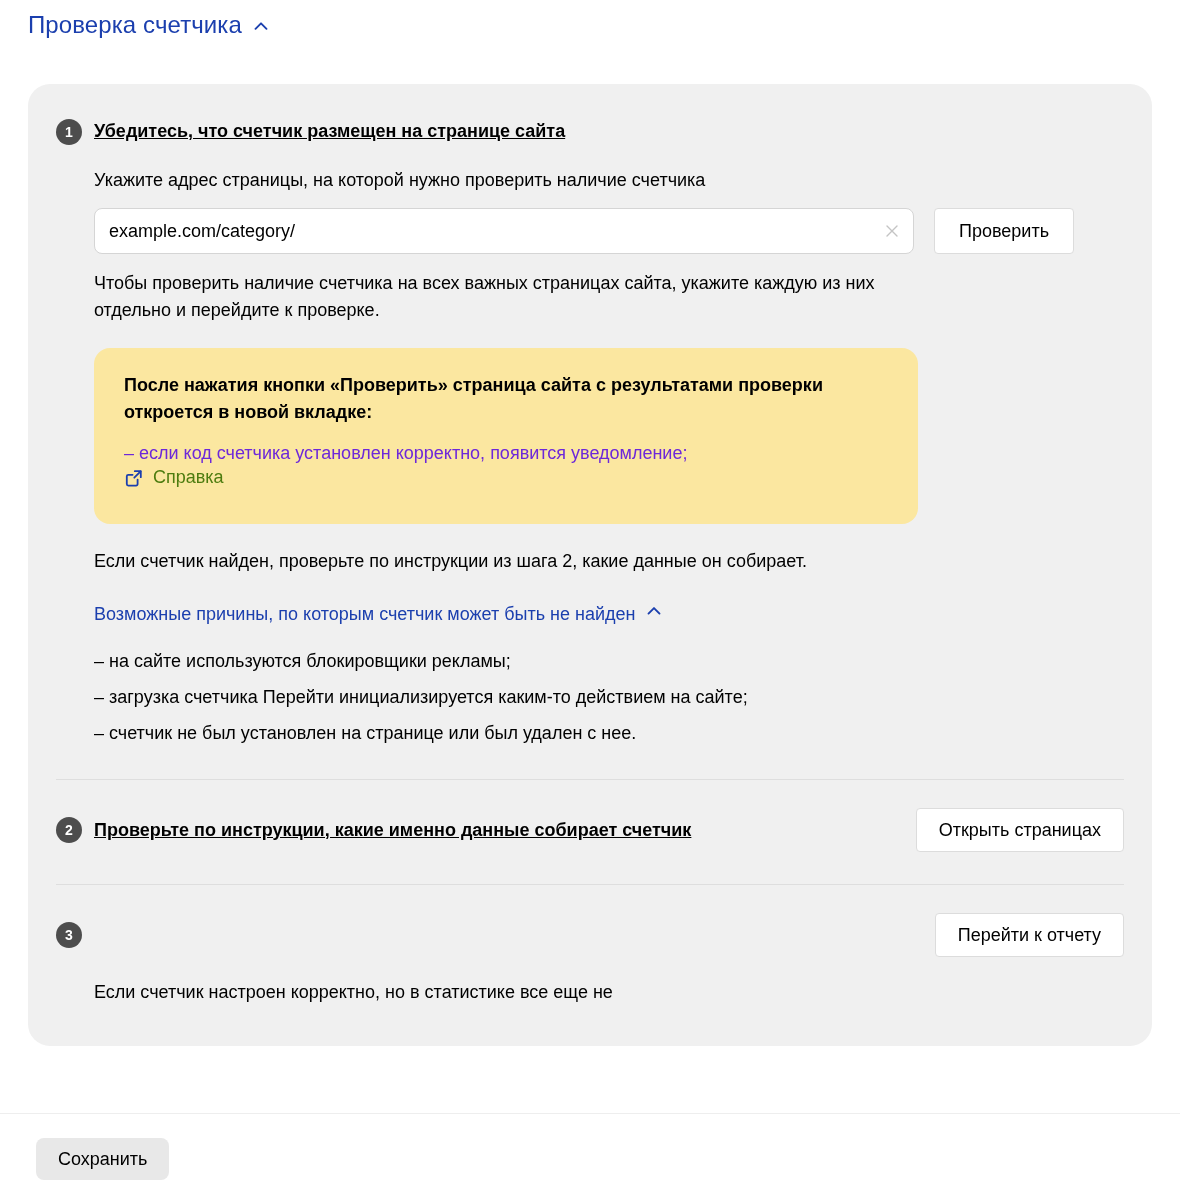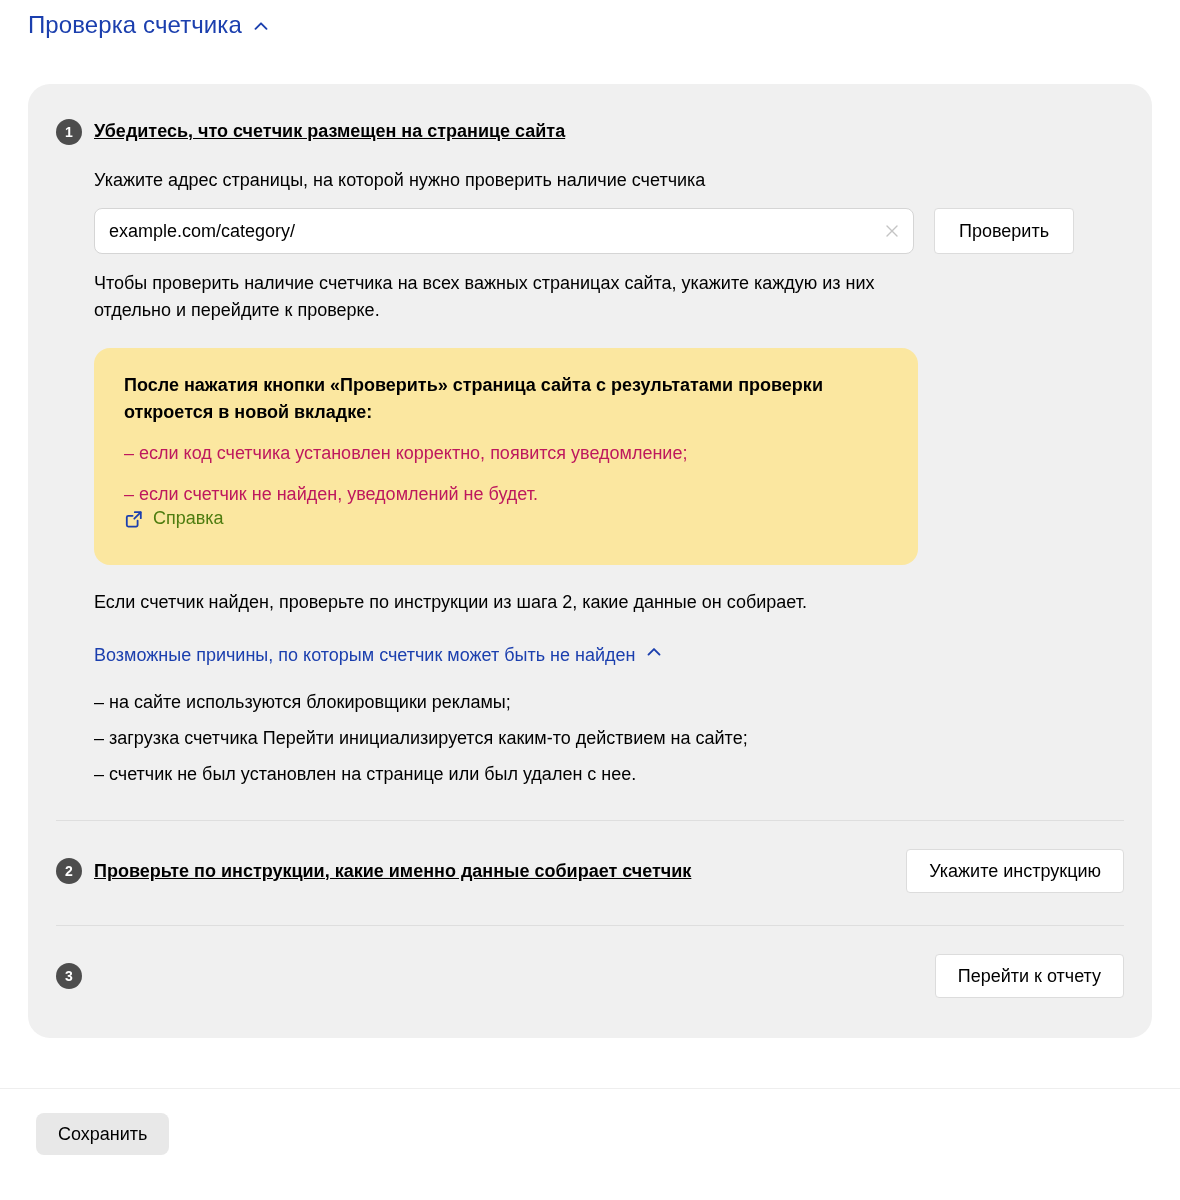--- a/index.html
+++ b/index.html
@@ -154,21 +154,21 @@
   }
   .callout-title {
     font-size: 18px;
     font-weight: 700;
     color: #000;
     line-height: 27px;
     max-width: 740px;
   }
   .callout-li {
     font-size: 18px;
-    color: #be185d;
+    color: #6d28d9;
     line-height: 27px;
     margin-top: 14px;
   }
   .callout-li:first-of-type { margin-top: 20px; }
   .help-link {
     display: inline-flex;
     align-items: center;
     gap: 9px;
     color: #4d7c0f;
     font-size: 18px;
@@ -212,21 +212,21 @@
     margin-top: 28px;
   }
   .step-row .step-head { align-items: center; }
   .btn-wide { padding: 0 22px; height: 44px; }
 
   .tail { margin-top: 22px; }
 
   
   .bottom-bar {
     position: absolute;
-    left: 0; top: 1088px;
+    left: 0; top: 1113px;
     width: 1180px; height: 87px;
     background: #ffffff;
     border-top: 1px solid #eeeeee;
   }
   .btn-save {
     position: absolute;
     left: 36px; top: 24px;
     height: 42px;
     padding: 0 22px;
     font-family: inherit;
@@ -276,21 +276,20 @@
           </div>
           <button class="btn btn-check">Проверить</button>
         </div>
 
         <div class="body-text note">Чтобы проверить наличие счетчика на всех важных страницах сайта, укажите каждую из них отдельно и перейдите к проверке.</div>
 
         
         <div class="callout">
           <div class="callout-title">После нажатия кнопки «Проверить» страница сайта с результатами проверки откроется в новой вкладке:</div>
           <div class="callout-li">– если код счетчика установлен корректно, появится уведомление;</div>
-          <div class="callout-li">– если счетчик не найден, уведомлений не будет.</div>
           <a class="help-link">
             <span>
               <svg width="20" height="20" viewBox="0 0 20 20" aria-hidden="true">
                 <path d="M10.8 3.2 H16.8 V9.2" fill="none" stroke="#1b3fae" stroke-width="1.8" stroke-linecap="round" stroke-linejoin="round"></path>
                 <path d="M16.6 3.4 L10.3 9.7" fill="none" stroke="#1b3fae" stroke-width="1.8" stroke-linecap="round"></path>
                 <path d="M13.6 11.6 V16.1 A1.5 1.5 0 0 1 12.1 17.6 H4.3 A1.5 1.5 0 0 1 2.8 16.1 V8.3 A1.5 1.5 0 0 1 4.3 6.8 H8.6" fill="none" stroke="#1b3fae" stroke-width="1.8" stroke-linecap="round" stroke-linejoin="round"></path>
               </svg>
             </span>
             <span>Справка</span>
           </a>
@@ -315,32 +314,35 @@
 
       </div>
 
       <div class="divider"></div>
 
       <div class="step-row">
         <div class="step-head">
           <div class="step-badge">2</div>
           <div class="step-title">Проверьте по инструкции, какие именно данные собирает счетчик</div>
         </div>
-        <button class="btn btn-wide">Укажите инструкцию</button>
+        <button class="btn btn-wide">Открыть страницах</button>
       </div>
 
       <div class="divider"></div>
 
       <div class="step-row">
         <div class="step-head">
           <div class="step-badge">3</div>
         </div>
         <button class="btn btn-wide">Перейти к отчету</button>
       </div>
 
+      <div class="indent tail">
+        <div class="body-text">Если счетчик настроен корректно, но в статистике все еще не</div>
+      </div>
 
     </div>
   </div>
 
   <div class="bottom-bar">
     <button class="btn-save">Сохранить</button>
   </div>
 
 </div>
 

